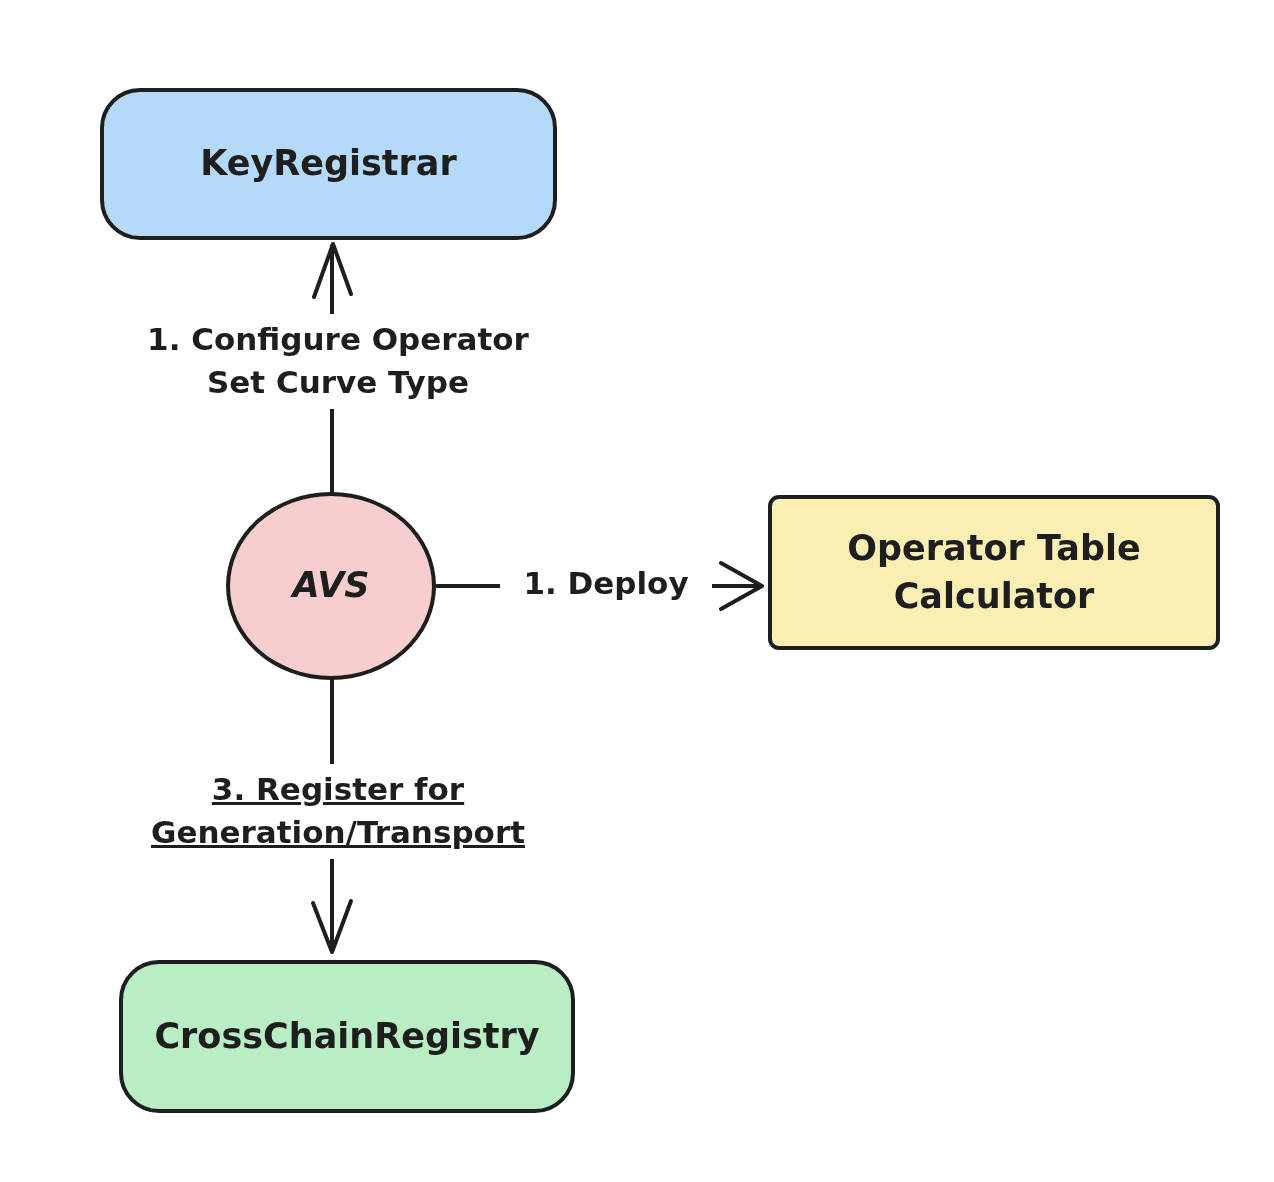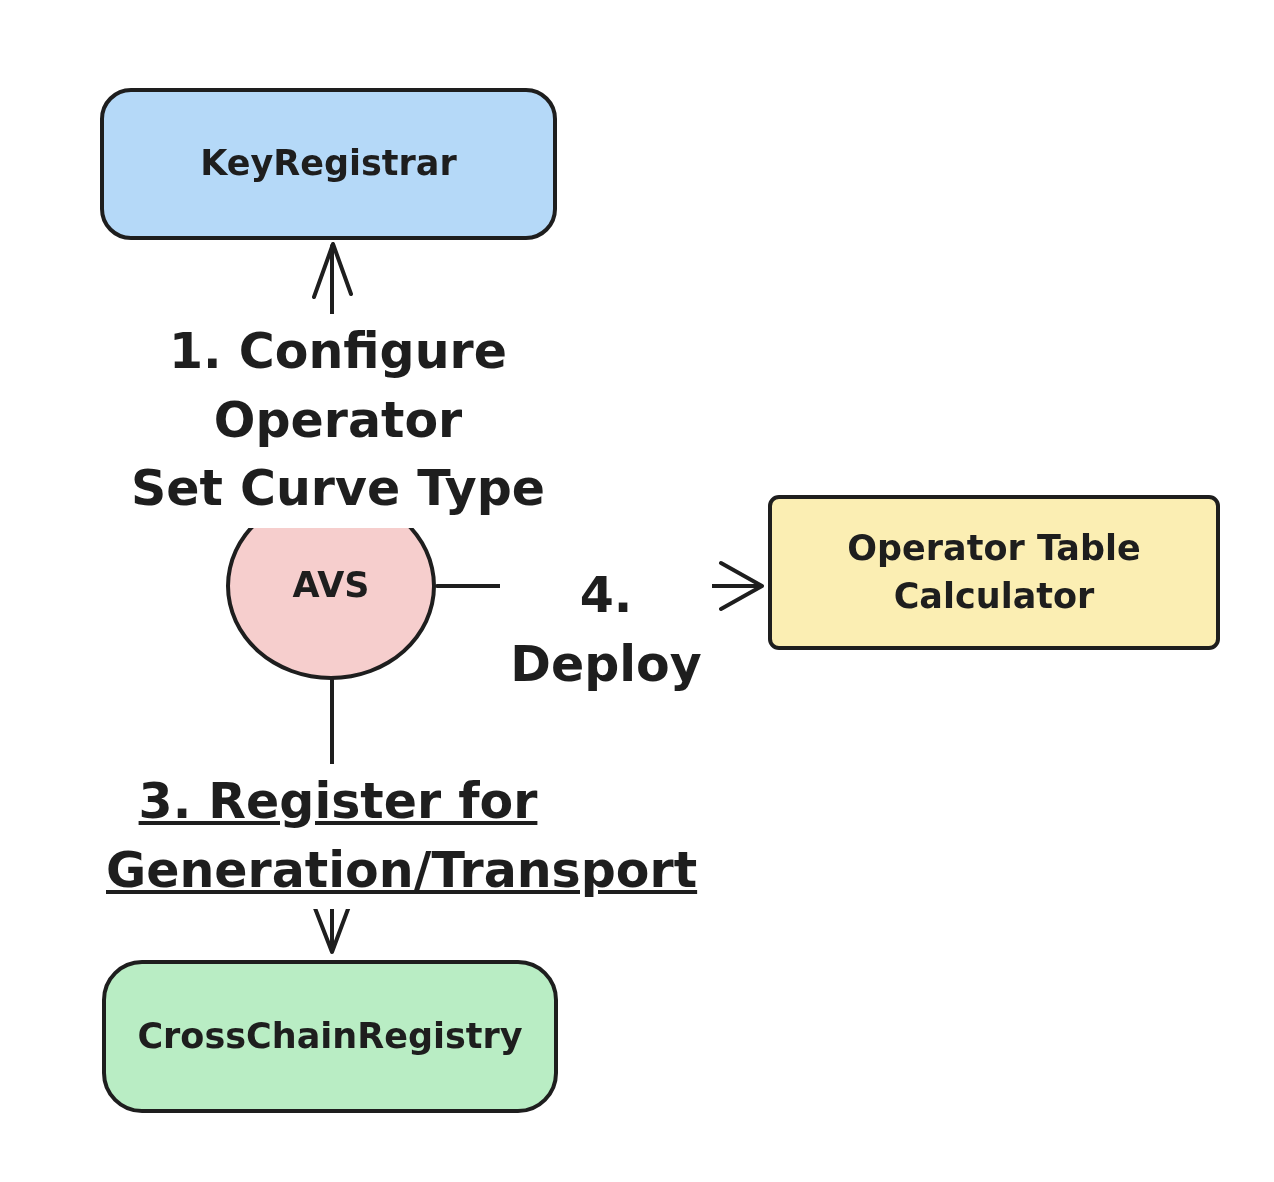--- a/index.html
+++ b/index.html
@@ -45,36 +45,36 @@
     z-index: 2;
     white-space: pre-line;
   }
   .node.rect {
     border-radius: 40px;
   }
   .node.ellipse {
     border-radius: 50%;
   }
   #node-keyregistrar {
-    left: 100px; top: 88px; width: 457px; height: 152px; border-radius: 31px;
+    left: 100px; top: 88px; width: 457px; height: 152px;
   }
   #node-avs {
-    left: 226px; top: 492px; width: 210px; height: 188px;
+    left: 226px; top: 492px; width: 210px; height: 188px; font-style: italic;
   }
   #node-otc {
     left: 768px; top: 495px; width: 452px; height: 155px;
   }
   #node-ccr {
     left: 102px; top: 960px; width: 456px; height: 153px;
   }
   .edge-label {
     position: absolute;
     background: #ffffff;
     text-align: center;
-    font-size: 49px;
+    font-size: 31px;
     font-weight: 700;
     line-height: 1.4;
     z-index: 3;
     white-space: pre-line;
     padding: 4px 8px;
   }
   #edge-label-1 {
     left: 100px; top: 314px; width: 460px;
   }
   #edge-label-2 {
@@ -107,23 +107,23 @@
     </g>
   </svg>
 
   <div class="node rect" id="node-keyregistrar" style="background:#b5d9f8;">KeyRegistrar</div>
 
   <div class="node ellipse" id="node-avs" style="background:#f6cecd;">AVS</div>
 
   <div class="node rect" id="node-otc" style="background:#fbeeb3;border-radius:11px;">Operator Table
 Calculator</div>
 
-  <div class="node rect" id="node-ccr" style="background:#b9edc4;">CrossChainRegistry</div>
+  <div class="node rect" id="node-ccr" style="background:#b9edc4;margin-left:17px;">CrossChainRegistry</div>
 
   <div class="edge-label" id="edge-label-1">1. Configure Operator
 Set Curve Type</div>
 
-  <div class="edge-label" id="edge-label-2">4. Deploy</div>
+  <div class="edge-label" id="edge-label-2">1. Deploy</div>
 
   <div class="edge-label" id="edge-label-3">3. Register for
 Generation/Transport</div>
 
 </div>
 
 </body></html>

